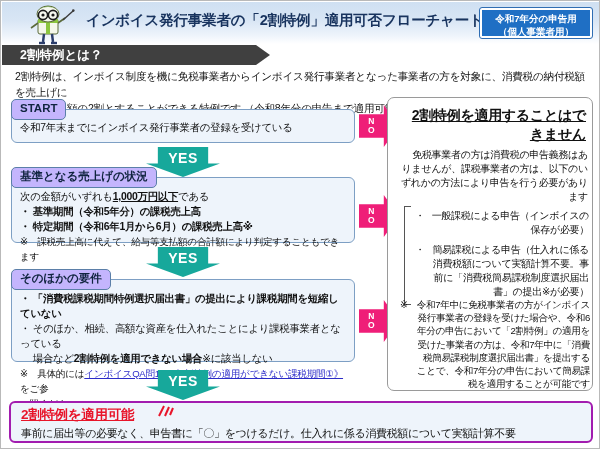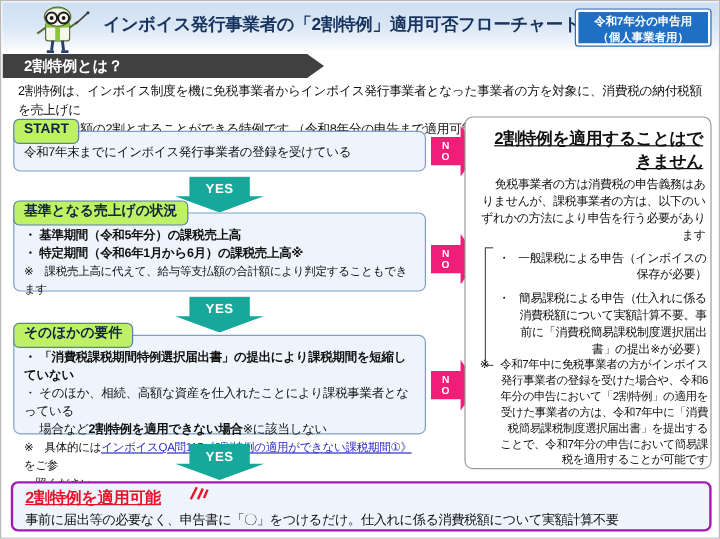--- a/index.html
+++ b/index.html
@@ -44,41 +44,41 @@
     font-size:10.6px;color:#111;line-height:16px;letter-spacing:-0.25px;
   }
   
   .qbox{
     position:absolute;box-sizing:border-box;
     border:1px solid #7d9fc4;border-radius:6px;
     background:#eef4fb;
   }
   .qtab{
     position:absolute;left:-1px;top:-11px;height:19px;
-    background:#bef264;border:1px solid #5b7fa8;border-radius:5px;
+    background:#c4b5fd;border:1px solid #5b7fa8;border-radius:5px;
     font-size:11.5px;font-weight:700;color:#10243f;
     line-height:17px;padding:0 8px;white-space:nowrap;
   }
   .qbody{font-size:10.4px;color:#111;line-height:15px;letter-spacing:-0.25px;}
   .qbody .b{font-weight:700;}
   .u-red{color:#111;font-weight:700;text-decoration:underline;}
   .link{color:#2b2bc8;text-decoration:underline;}
   .small{font-size:9.6px;}
   
   .yes{
     position:absolute;width:74px;height:30px;
     display:flex;align-items:center;justify-content:center;
   }
   .yes .shape{
     position:absolute;inset:0;background:#17a89b;
     clip-path:polygon(16% 0,84% 0,84% 55%,100% 55%,50% 100%,0 55%,16% 55%);
     filter:drop-shadow(0 0 2px #9ede6a) drop-shadow(0 0 3px #b6e98d);
   }
   .yes .lbl{
-    position:relative;color:#ffffff;font-size:11px;font-weight:700;
+    position:relative;color:#ffffff;font-size:14px;font-weight:700;
     margin-bottom:8px;letter-spacing:0.5px;
   }
   
   .no{
     position:absolute;width:40px;height:42px;
     display:flex;align-items:center;justify-content:flex-start;
   }
   .no .shape{
     position:absolute;inset:0;background:#ef1e78;
     clip-path:polygon(0 22%,62% 22%,62% 0,100% 50%,62% 100%,62% 78%,0 78%);
@@ -204,20 +204,21 @@
   </div>
 
   <div class="yes" style="left:145px;top:146px;">
     <div class="shape"></div>
     <div class="lbl">YES</div>
   </div>
 
   <div class="qbox" style="left:10px;top:176px;width:344px;height:66px;">
     <div class="qtab">基準となる売上げの状況</div>
     <div class="qbody" style="padding:11px 8px 0 8px;">
+      <div><span>次の金額がいずれも</span><span class="u-red">1,000万円以下</span><span>である</span></div>
       <div class="b">・ 基準期間（令和5年分）の課税売上高</div>
       <div class="b">・ 特定期間（令和6年1月から6月）の課税売上高※</div>
       <div class="small">※　課税売上高に代えて、給与等支払額の合計額により判定することもできます</div>
     </div>
   </div>
 
   <div class="no" style="left:358px;top:194px;">
     <div class="shape"></div>
     <div class="lbl">
       <i>N</i>

